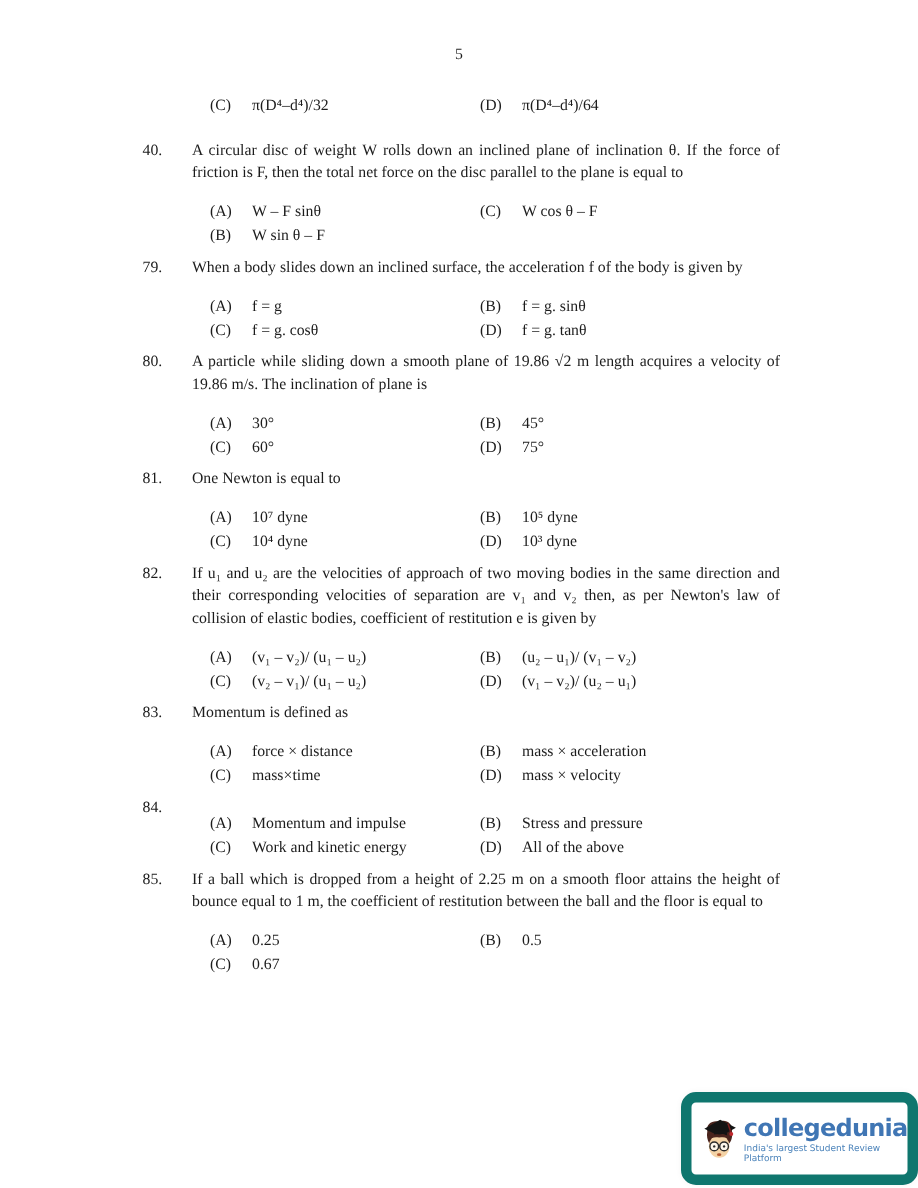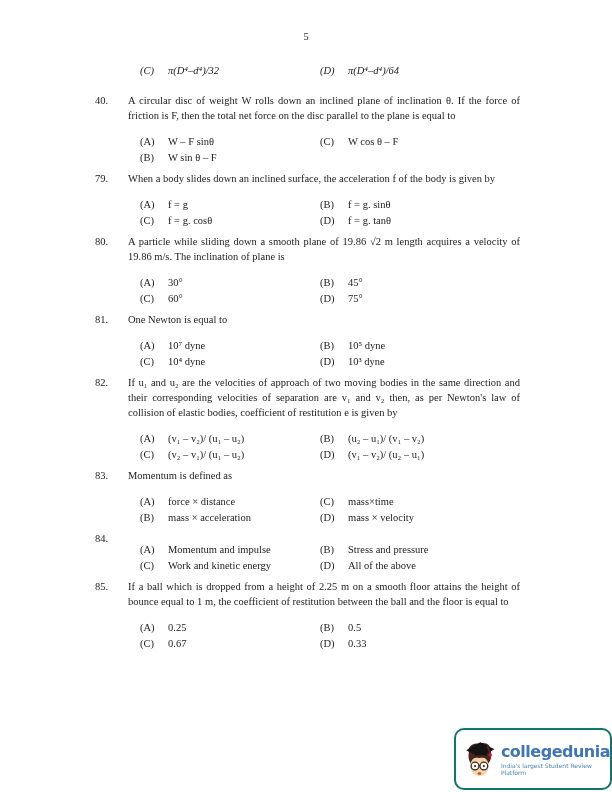--- a/index.html
+++ b/index.html
@@ -32,29 +32,29 @@
     line-height:15px;
     text-align:justify;
   }
   .options {
     margin-top:11px;
     margin-left:12px;
     display:grid;
     grid-template-columns:180px auto;
     line-height:16px;
   }
-  .options.no-top { margin-top:0;font-style:italic; }
+  .options.no-top { margin-top:0; }
   .opt { white-space:nowrap; }
   .opt .letter { display:inline-block; width:28px; }
   .logo-card {
     position:absolute;
     right:0px; bottom:2px;
     width:158px; height:62px;
     background:#ffffff;
-    border:2px solid #0f766e;
+    border:7px solid #0f766e;
     border-radius:10px;
     box-shadow:0 0 4px rgba(0,0,0,0.05);
     display:flex;
     align-items:center;
     padding-left:4px;
     box-sizing:border-box;
   }
   .logo-text { margin-left:2px; }
   .wordmark {
     font-family:"DejaVu Sans","Liberation Sans",sans-serif;
@@ -152,22 +152,22 @@
         </div>
       </div>
     </div>
 
     <div class="qblock">
       <div class="qnum">83.</div>
       <div class="qbody">
         <div class="qtext">Momentum is defined as</div>
         <div class="options">
           <div class="opt"><span class="letter">(A)</span><span class="val">force × distance</span></div>
+          <div class="opt"><span class="letter">(B)</span><span class="val">mass × acceleration</span></div>
           <div class="opt"><span class="letter">(C)</span><span class="val">mass×time</span></div>
-          <div class="opt"><span class="letter">(B)</span><span class="val">mass × acceleration</span></div>
           <div class="opt"><span class="letter">(D)</span><span class="val">mass × velocity</span></div>
         </div>
       </div>
     </div>
 
     <div class="qblock">
       <div class="qnum">84.</div>
       <div class="qbody">
         <div class="options">
           <div class="opt"><span class="letter">(A)</span><span class="val">Momentum and impulse</span></div>
@@ -179,21 +179,20 @@
     </div>
 
     <div class="qblock">
       <div class="qnum">85.</div>
       <div class="qbody">
         <div class="qtext">If a ball which is dropped from a height of 2.25 m on a smooth floor attains the height of bounce equal to 1 m, the coefficient of restitution between the ball and the floor is equal to</div>
         <div class="options">
           <div class="opt"><span class="letter">(A)</span><span class="val">0.25</span></div>
           <div class="opt"><span class="letter">(B)</span><span class="val">0.5</span></div>
           <div class="opt"><span class="letter">(C)</span><span class="val">0.67</span></div>
-          <div class="opt"><span class="letter">(D)</span><span class="val">0.33</span></div>
         </div>
       </div>
     </div>
 
   </div>
 
   <div class="logo-card">
     <svg width="44" height="50" viewBox="0 0 44 50">
 
       <path d="M10 18 C8 10 16 6 22 8 C28 5 36 9 35 17 C36 24 34 28 32 30 L12 30 C10 27 9 22 10 18 Z" fill="#4a241d"></path>

